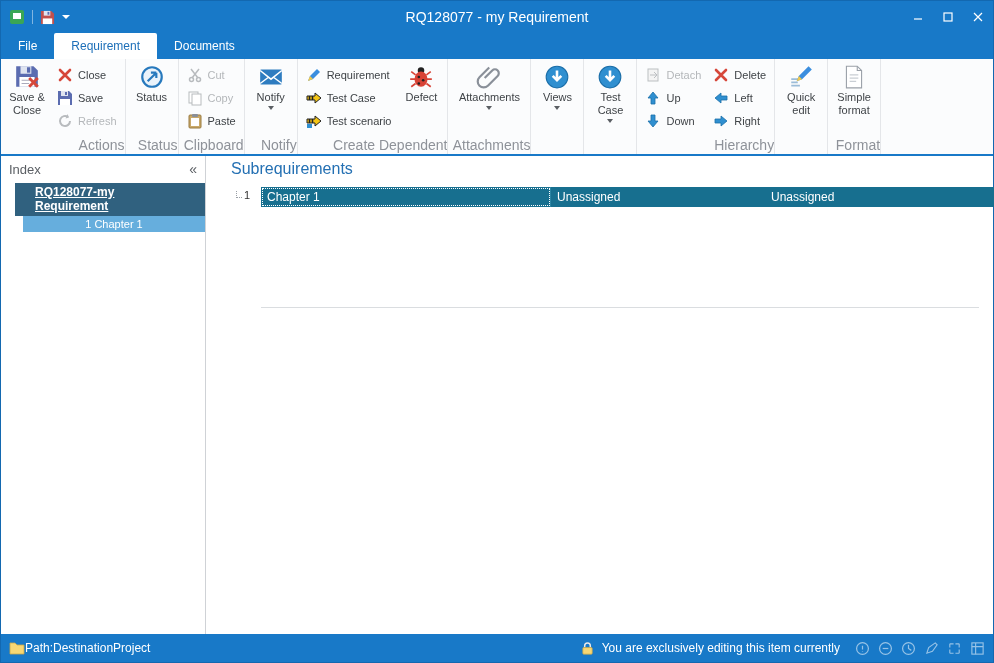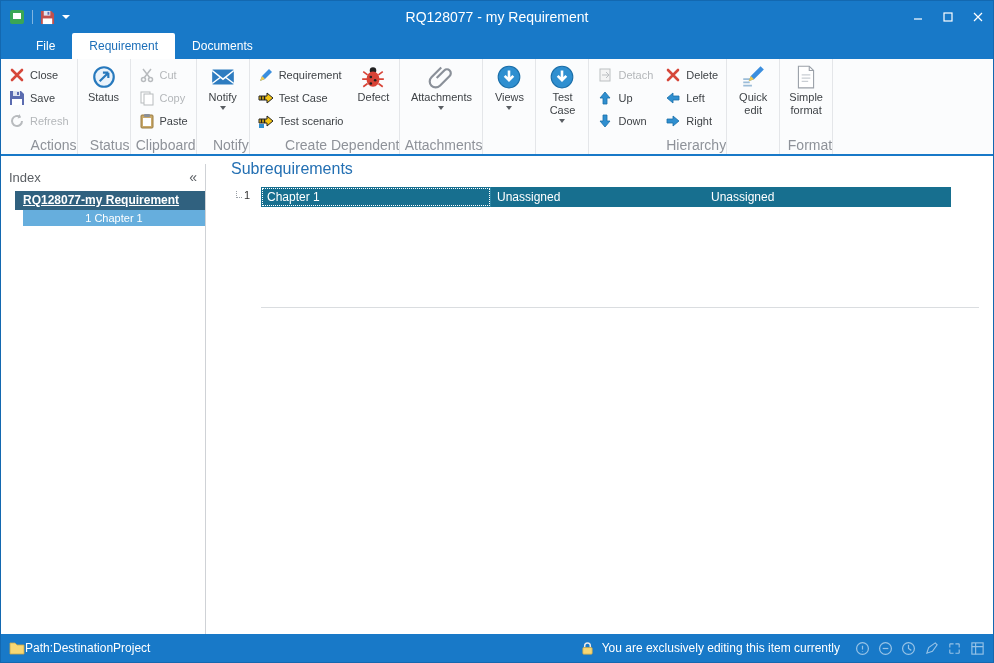--- a/index.html
+++ b/index.html
@@ -9,52 +9,52 @@
   
   .titlebar { height:32px; background:#1879c8; display:flex; align-items:center; color:#fff; position:relative; flex:0 0 auto; }
   .qat { display:flex; align-items:center; gap:7px; padding-left:8px; z-index:2; }
   .qat-sep { width:1px; height:14px; background:rgba(255,255,255,.45); }
   .title { position:absolute; left:0; right:0; text-align:center; font-size:14px; }
   .winbtns { margin-left:auto; display:flex; z-index:2; }
   .winbtn { width:30px; height:32px; display:flex; align-items:center; justify-content:center; }
   .caret-w { width:0;height:0;border-left:4px solid transparent;border-right:4px solid transparent;border-top:4px solid #fff; }
 
   
-  .tabrow { height:26px; background:#1879c8; display:flex; align-items:stretch; padding-left:18px; flex:0 0 auto; }
+  .tabrow { height:26px; background:#1879c8; display:flex; align-items:stretch; padding-left:0; flex:0 0 auto; }
   .tab { color:#fff; font-size:12px; padding:6px 17px 0; }
   .tab.active { background:#fff; color:#1d6fb8; border-radius:2px 2px 0 0; }
 
   
   .ribbon { flex:0 0 auto; height:97px; background:#fbfcfd; border-bottom:2px solid #1879c8; display:flex; }
   .rgroup { position:relative; border-right:1px solid #e4e6e9; padding:3px 3px 16px; display:flex; gap:2px; }
   .glabel { position:absolute; bottom:1px; left:0; right:0; text-align:right; font-size:14px; color:#8e9299; white-space:nowrap; overflow:hidden; }
   .bigbtn { display:flex; flex-direction:column; align-items:center; padding:2px 3px; font-size:11px; color:#3f4347; text-align:center; line-height:1.18; border-radius:2px; cursor:default; }
   .i26 { width:26px; height:26px; margin-bottom:1px; flex:0 0 auto; }
   .i16 { width:16px; height:16px; flex:0 0 auto; }
   .caret-d { width:0;height:0;border-left:3.5px solid transparent;border-right:3.5px solid transparent;border-top:4px solid #5a5e63; margin-top:2px; }
   .scol { display:flex; flex-direction:column; gap:1px; padding-top:2px; }
   .sbtn { display:flex; align-items:center; gap:5px; font-size:11px; color:#3f4347; padding:2px 5px; height:22px; border-radius:2px; white-space:nowrap; }
   .disabled { color:#b4b7ba; }
   .bb-w44{width:46px;} .bb-w62{width:64px;} .bb-w72{width:76px;}
 
   
   .content { flex:1; display:flex; min-height:0; background:#fff; }
-  .sidepanel { width:205px; flex:0 0 auto; border-right:1px solid #cfd2d6; background:#fff;margin-top:8px; }
+  .sidepanel { width:205px; flex:0 0 auto; border-right:1px solid #cfd2d6; background:#fff; }
   .panel-header { display:flex; align-items:center; justify-content:space-between; padding:5px 8px 3px; color:#5a5e63; font-size:13px; }
   .collapse { color:#5a5e63; font-size:14px; }
-  .tree-root { margin:3px 0 0 14px; background:#30617f; color:#fff; font-size:12px; font-weight:bold; text-decoration:underline; padding:2px 8px 3px; }
+  .tree-root { margin:3px 0 0 14px; background:#30617f; color:#fff; font-size:12px; font-weight:bold; text-decoration:underline; padding:2px 20px 3px; }
   .tree-child { margin:0 0 0 22px; background:#66aedd; color:#fff; font-size:11px; padding:2px 4px;text-align:center; }
 
   .main { flex:1; position:relative; }
   .heading { position:absolute; top:4px; left:25px; font-size:16px; color:#2470b3; }
   .rownum { position:absolute; top:33px; left:30px; font-size:11px; color:#333; display:flex; align-items:flex-end; gap:2px; }
   .treedots { width:6px; height:7px; border-left:1px dotted #9aa0a6; border-bottom:1px dotted #9aa0a6; margin-bottom:3px; }
   .gridrow { position:absolute; top:31px; left:55px; display:flex; height:20px; }
   .cell { color:#fff; background:#176f8f; font-size:12px; display:flex; align-items:center; padding:0 6px; }
-  .cell.c1 { width:230px; outline:1px dotted #fff; outline-offset:-2px; border-right:1px solid #2b84a3; }
+  .cell.c1 { width:290px; outline:1px dotted #fff; outline-offset:-2px; border-right:1px solid #2b84a3; }
   .cell.c2 { width:214px; }
   .cell.c3 { width:246px; }
   .divider { position:absolute; top:151px; left:55px; width:718px; border-top:1px solid #dadde0; }
 
   
   .statusbar { flex:0 0 auto; height:28px; background:#1879c8; color:#fff; display:flex; align-items:center; font-size:12px; padding:0 8px; }
   .sb-right { margin-left:auto; display:flex; align-items:center; gap:7px; }
   .sb-icons { display:flex; gap:8px; margin-left:8px; opacity:.55; }
   svg { display:block; }
 </style>
@@ -104,20 +104,33 @@
 
   <div class="tabrow">
     <span class="tab">File</span>
     <span class="tab active">Requirement</span>
     <span class="tab">Documents</span>
   </div>
 
   <div class="ribbon">
 
     <div class="rgroup">
+      <div class="bigbtn bb-w44">
+        <span class="i26">
+            <svg width="26" height="26" viewBox="0 0 24 24">
+              <path d="M2 2h16l4 4v15H2z" fill="#5b6cb0"></path>
+              <rect x="6" y="2" width="10" height="7" fill="#dfe4f0"></rect>
+              <rect x="12" y="3" width="3" height="5" fill="#5b6cb0"></rect>
+              <rect x="5" y="12" width="14" height="9" fill="#fff"></rect>
+              <path d="M7 15h10M7 18h7" stroke="#aab" stroke-width="1"></path>
+              <path d="M14 13l8 8M22 13l-8 8" stroke="#d6473a" stroke-width="2.6"></path>
+            </svg>
+          </span>
+        <span>Save &amp; Close</span>
+      </div>
       <div class="scol">
         <div class="sbtn">
           <span class="i16">
               <svg width="16" height="16" viewBox="0 0 16 16">
                 <path d="M3 3l10 10M13 3L3 13" stroke="#d6473a" stroke-width="2.6" stroke-linecap="round"></path>
               </svg>
             </span>
           <span>Close</span>
         </div>
         <div class="sbtn">

